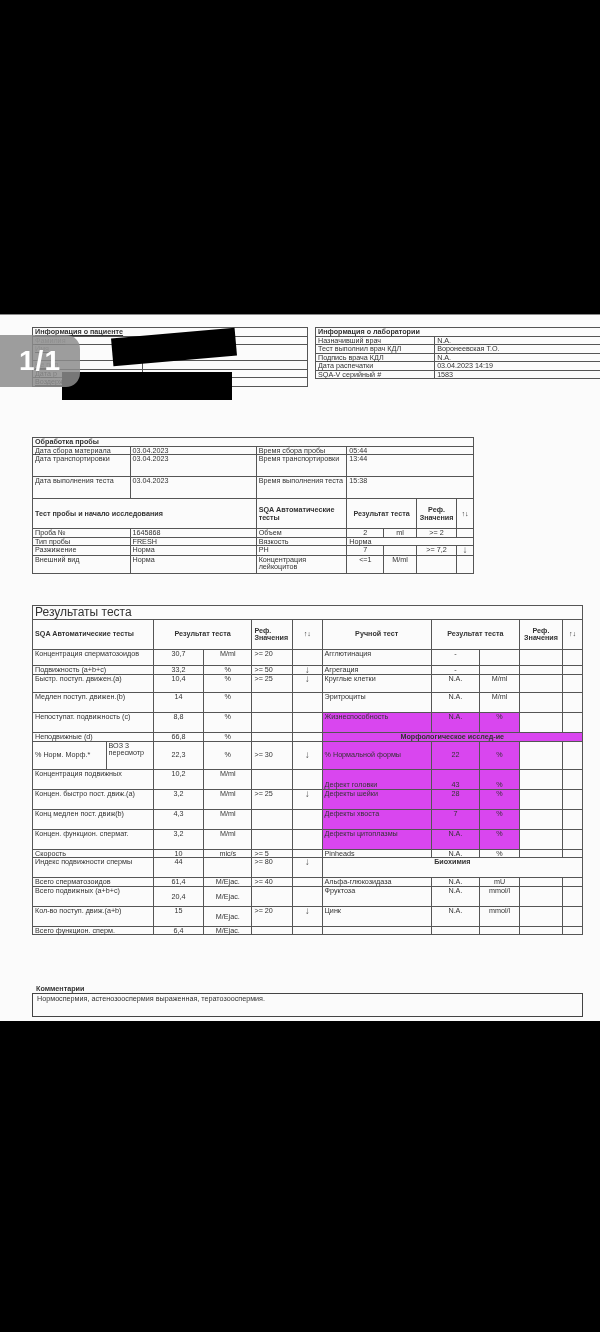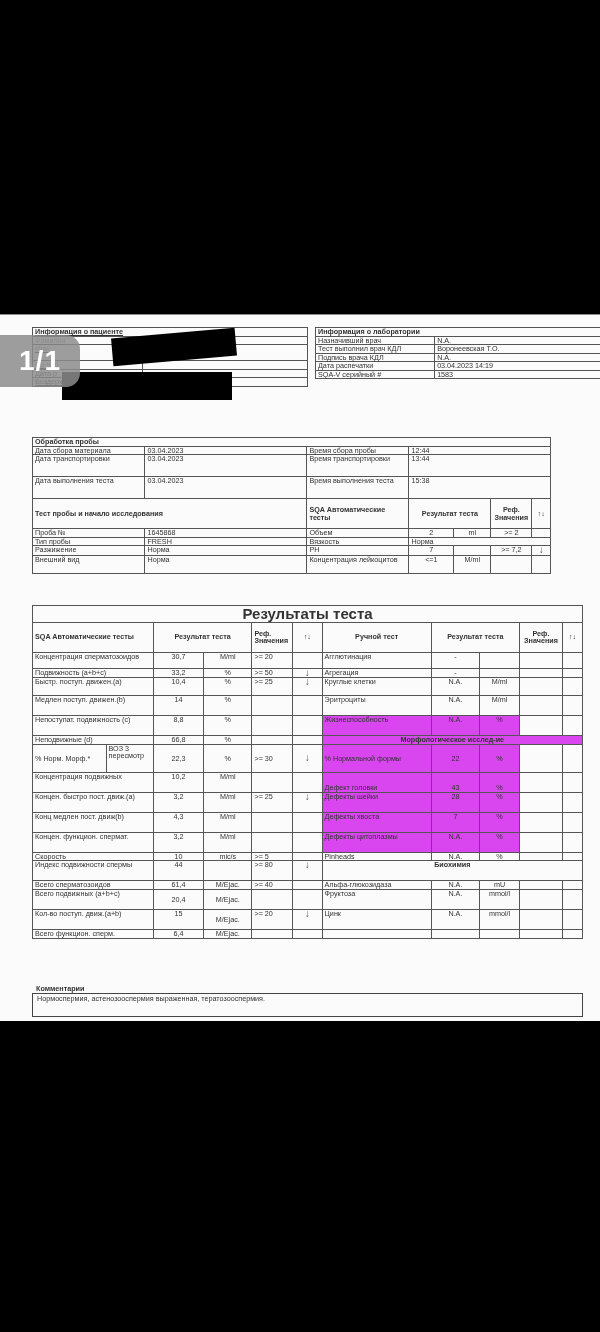--- a/index.html
+++ b/index.html
@@ -18,21 +18,21 @@
     letter-spacing:1px;
   }
   table { border-collapse:collapse; position:absolute; font-size:7.2px; line-height:1.05; color:#333; }
   td { border:1px solid #555; padding:0 2px; vertical-align:top; }
   .b { font-weight:bold; }
   .c { text-align:center; }
   .vc { vertical-align:middle; }
   .hl { background:#d946ef; }
   .redact { position:absolute; background:#000; z-index:5; }
   .arrow { display:inline-block; color:#555; font-size:10px; font-weight:bold; line-height:8px; }
-  .title-row td { font-size:15px; font-weight:bold; text-align:center; }
+  .title-row td { font-size:12px; font-weight:normal; }
   .comments-label { position:absolute; left:36px; top:984px; font-size:7.2px; font-weight:bold; color:#333; }
   .comments-box {
     position:absolute; left:32px; top:993px; width:551px; height:24px; border:1px solid #444;
     font-size:7.2px; line-height:10px; padding-left:4px; box-sizing:border-box; color:#333;
   }
 </style>
 </head>
 <body>
 
 <div class="page"></div>
@@ -98,39 +98,39 @@
         <td>Дата распечатки</td>
         <td>03.04.2023 14:19</td>
       </tr>
   <tr>
         <td>SQA-V серийный #</td>
         <td>1583</td>
       </tr>
 </tbody>
   </table>
 
-<table style="left:32px;top:437px;width:519px;border-radius:21px;">
+<table style="left:32px;top:437px;width:442px;border-radius:21px;">
   <colgroup>
     <col style="width:115px">
       <col style="width:168px">
     <col style="width:104px">
       <col style="width:46px">
       <col style="width:38px">
       <col style="width:41px">
       <col style="width:19px">
   </colgroup>
   <tbody>
       <tr>
         <td colspan="7" class="b">Обработка пробы</td>
       </tr>
   <tr>
     <td>Дата сбора материала</td>
     <td>03.04.2023</td>
     <td>Время сбора пробы</td>
-    <td colspan="4">12:44</td>
+    <td colspan="4">05:44</td>
   </tr>
   <tr style="height:22px">
     <td>Дата транспортировки</td>
     <td>03.04.2023</td>
     <td>Время транспортировки</td>
     <td colspan="4">13:44</td>
   </tr>
   <tr style="height:22px">
     <td>Дата выполнения теста</td>
     <td>03.04.2023</td>

